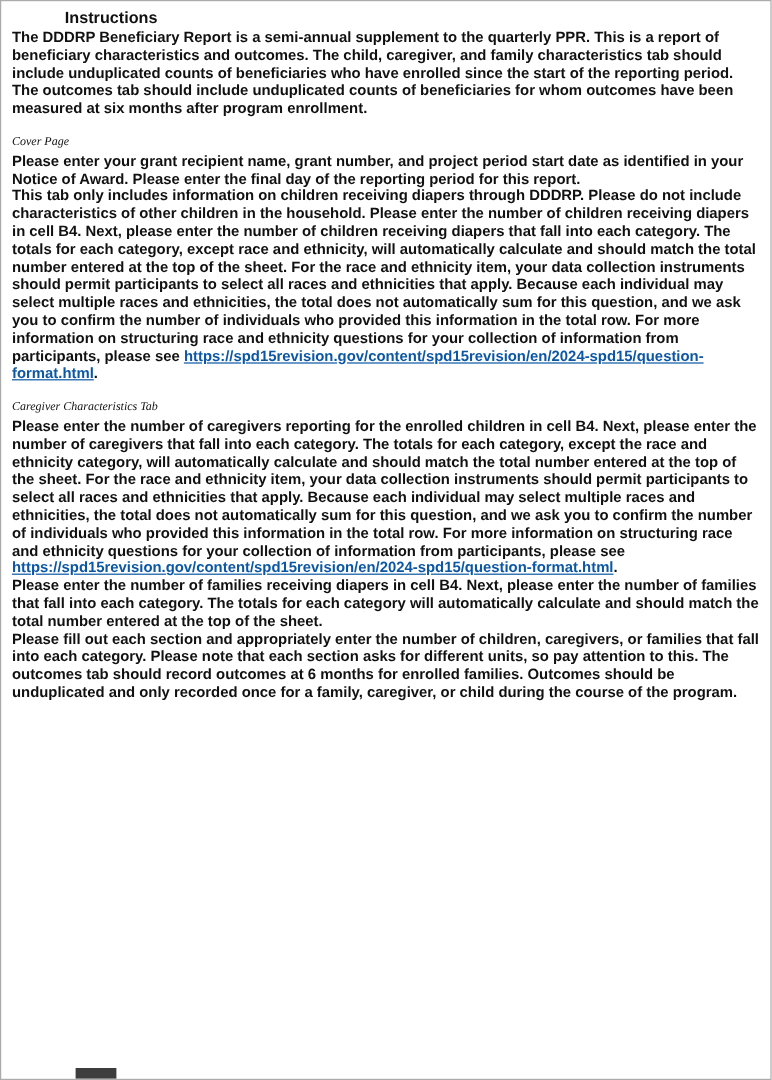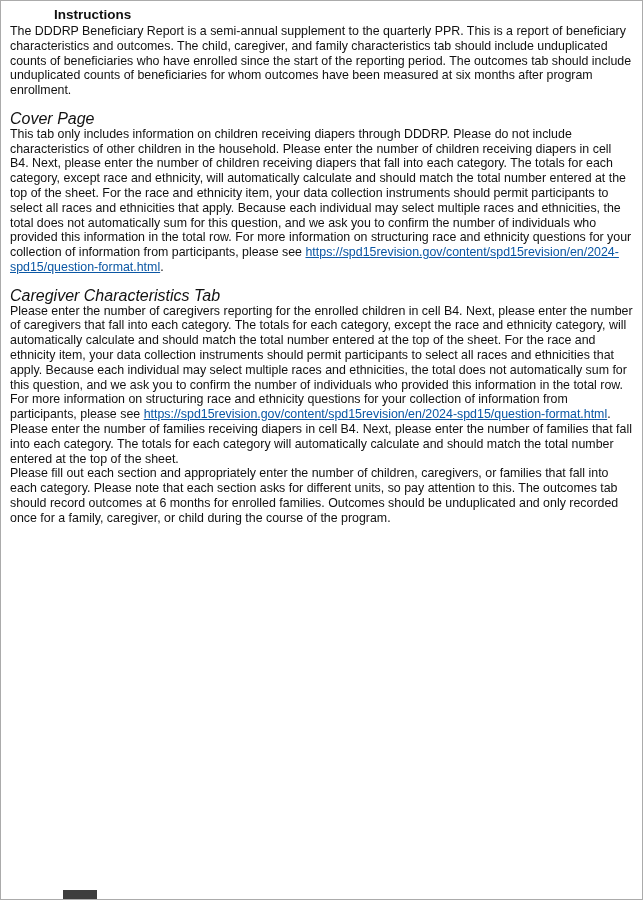--- a/index.html
+++ b/index.html
@@ -21,26 +21,28 @@
     font-size: 13.5px;
     font-weight: bold;
     margin: 0 0 1px 0;
     line-height: 16px;
     padding-left: 44px;
   }
   .body-text {
     font-size: 12.4px;
     line-height: 14.8px;
     margin: 0;
+    font-weight: bold;
   }
   .sec-heading {
-    font-size: 16px;
+    font-size: 10px;
     font-style: italic;
     line-height: 14.8px;
     margin: 14px 0 0 0;
+    font-family: Liberation Serif, serif;
   }
   .link {
     color: var(--link, #0b57a4);
     text-decoration: underline;
     cursor: pointer;
   }
   .tab-fragment {
     position: absolute;
     left: 62px;
     bottom: 0;
@@ -50,20 +52,21 @@
   }
 </style>
 </head>
 <body>
 
 <div class="page">
   <p class="doc-title">Instructions</p>
   <p class="body-text">The DDDRP Beneficiary Report is a semi-annual supplement to the quarterly PPR. This is a report of beneficiary characteristics and outcomes. The child, caregiver, and family characteristics tab should include unduplicated counts of beneficiaries who have enrolled since the start of the reporting period. The outcomes tab should include unduplicated counts of beneficiaries for whom outcomes have been measured at six months after program enrollment.</p>
   <div id="sections">
       <p class="sec-heading">Cover Page</p>
+      <p class="body-text"><span>Please enter your grant recipient name, grant number, and project period start date as identified in your Notice of Award. Please enter the final day of the reporting period for this report.</span></p>
       <p class="body-text"><span>This tab only includes information on children receiving diapers through DDDRP. Please do not include characteristics of other children in the household. Please enter the number of children receiving diapers in cell B4. Next, please enter the number of children receiving diapers that fall into each category. The totals for each category, except race and ethnicity, will automatically calculate and should match the total number entered at the top of the sheet. For the race and ethnicity item, your data collection instruments should permit participants to select all races and ethnicities that apply. Because each individual may select multiple races and ethnicities, the total does not automatically sum for this question, and we ask you to confirm the number of individuals who provided this information in the total row. For more information on structuring race and ethnicity questions for your collection of information from participants, please see </span><a class="link" href="#">https://spd15revision.gov/content/spd15revision/en/2024-spd15/question-format.html</a><span>.</span></p>
       <p class="sec-heading">Caregiver Characteristics Tab</p>
       <p class="body-text"><span>Please enter the number of caregivers reporting for the enrolled children in cell B4. Next, please enter the number of caregivers that fall into each category. The totals for each category, except the race and ethnicity category, will automatically calculate and should match the total number entered at the top of the sheet. For the race and ethnicity item, your data collection instruments should permit participants to select all races and ethnicities that apply. Because each individual may select multiple races and ethnicities, the total does not automatically sum for this question, and we ask you to confirm the number of individuals who provided this information in the total row. For more information on structuring race and ethnicity questions for your collection of information from participants, please see </span><a class="link" href="#">https://spd15revision.gov/content/spd15revision/en/2024-spd15/question-format.html</a><span>.</span></p>
       <p class="body-text"><span>Please enter the number of families receiving diapers in cell B4. Next, please enter the number of families that fall into each category. The totals for each category will automatically calculate and should match the total number entered at the top of the sheet.</span></p>
       <p class="body-text"><span>Please fill out each section and appropriately enter the number of children, caregivers, or families that fall into each category. Please note that each section asks for different units, so pay attention to this. The outcomes tab should record outcomes at 6 months for enrolled families. Outcomes should be unduplicated and only recorded once for a family, caregiver, or child during the course of the program.</span></p>
     </div>
 </div>
 
 <div class="tab-fragment"></div>
 

